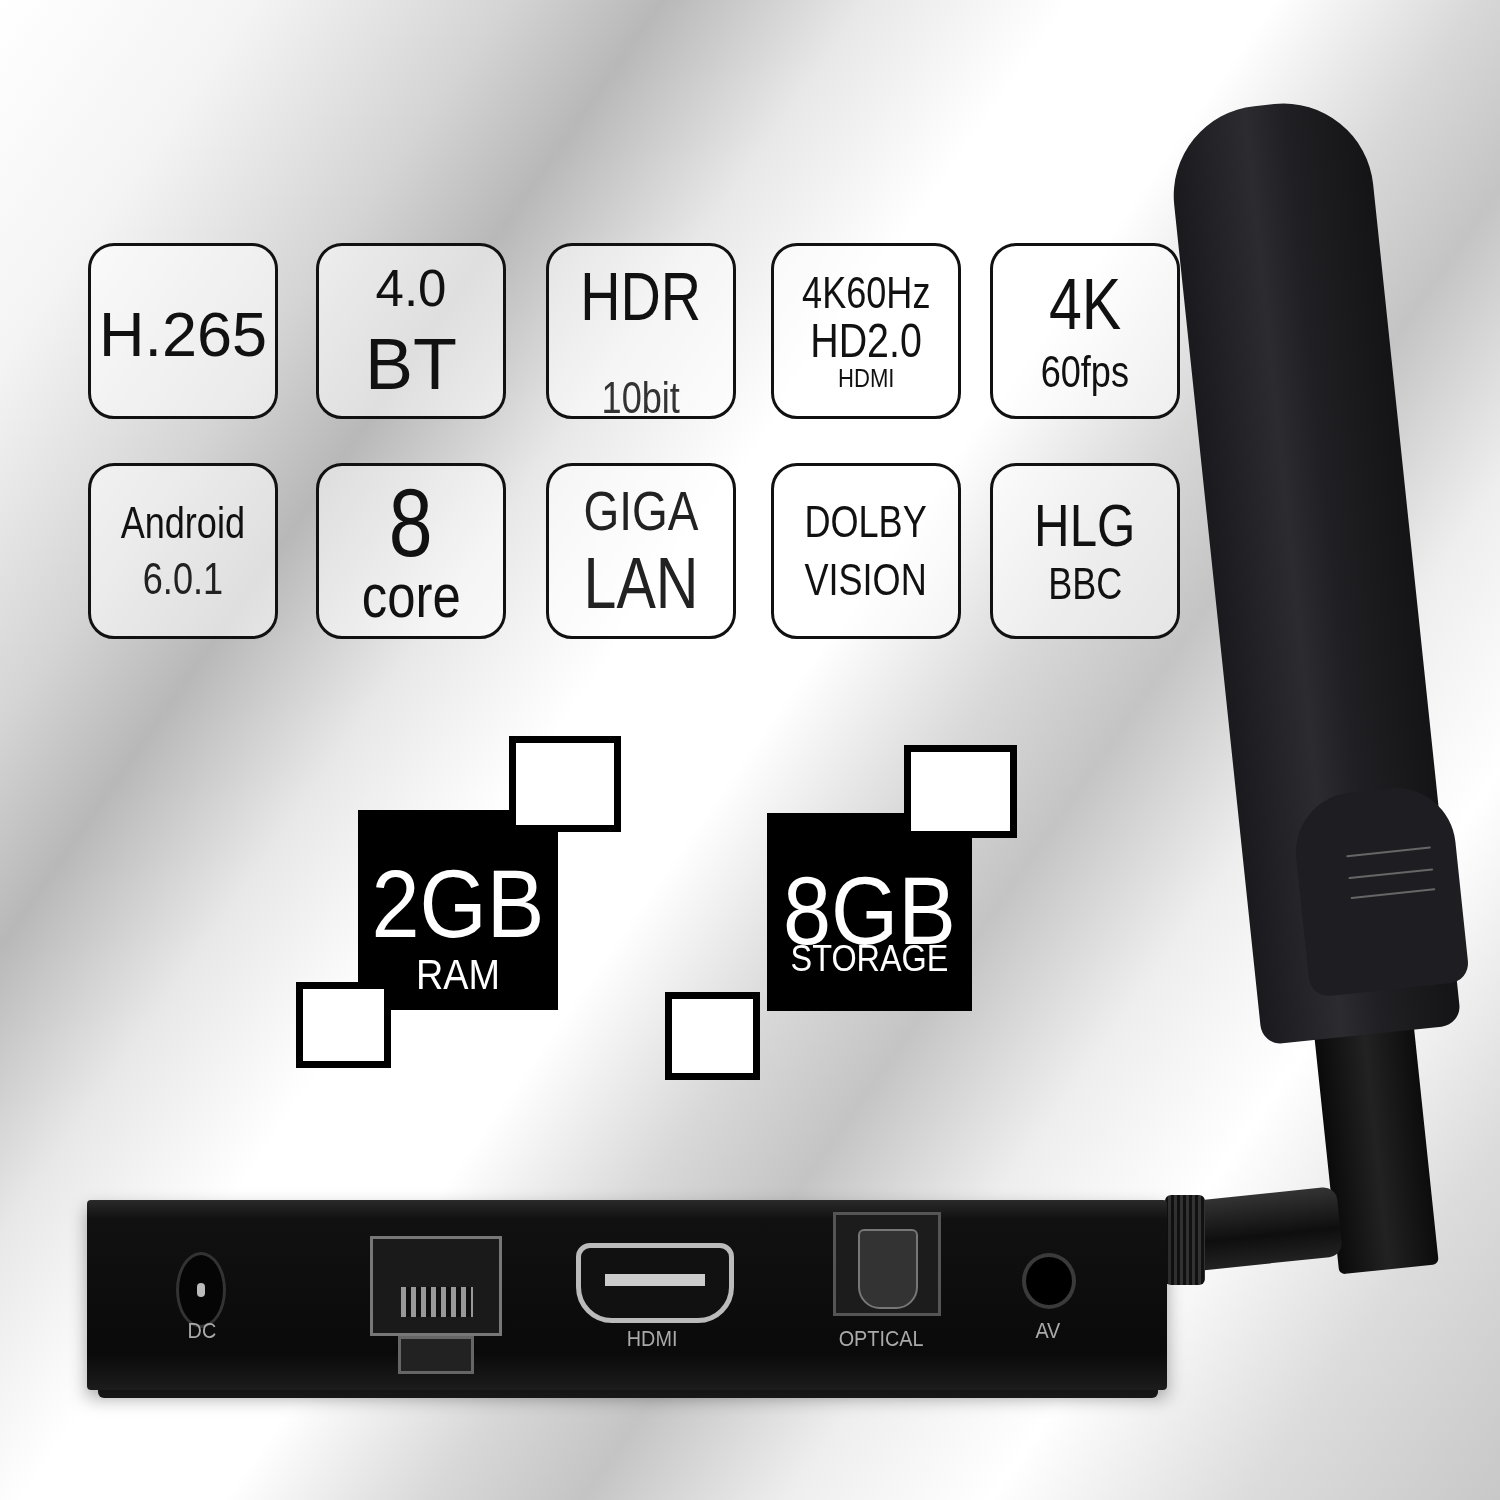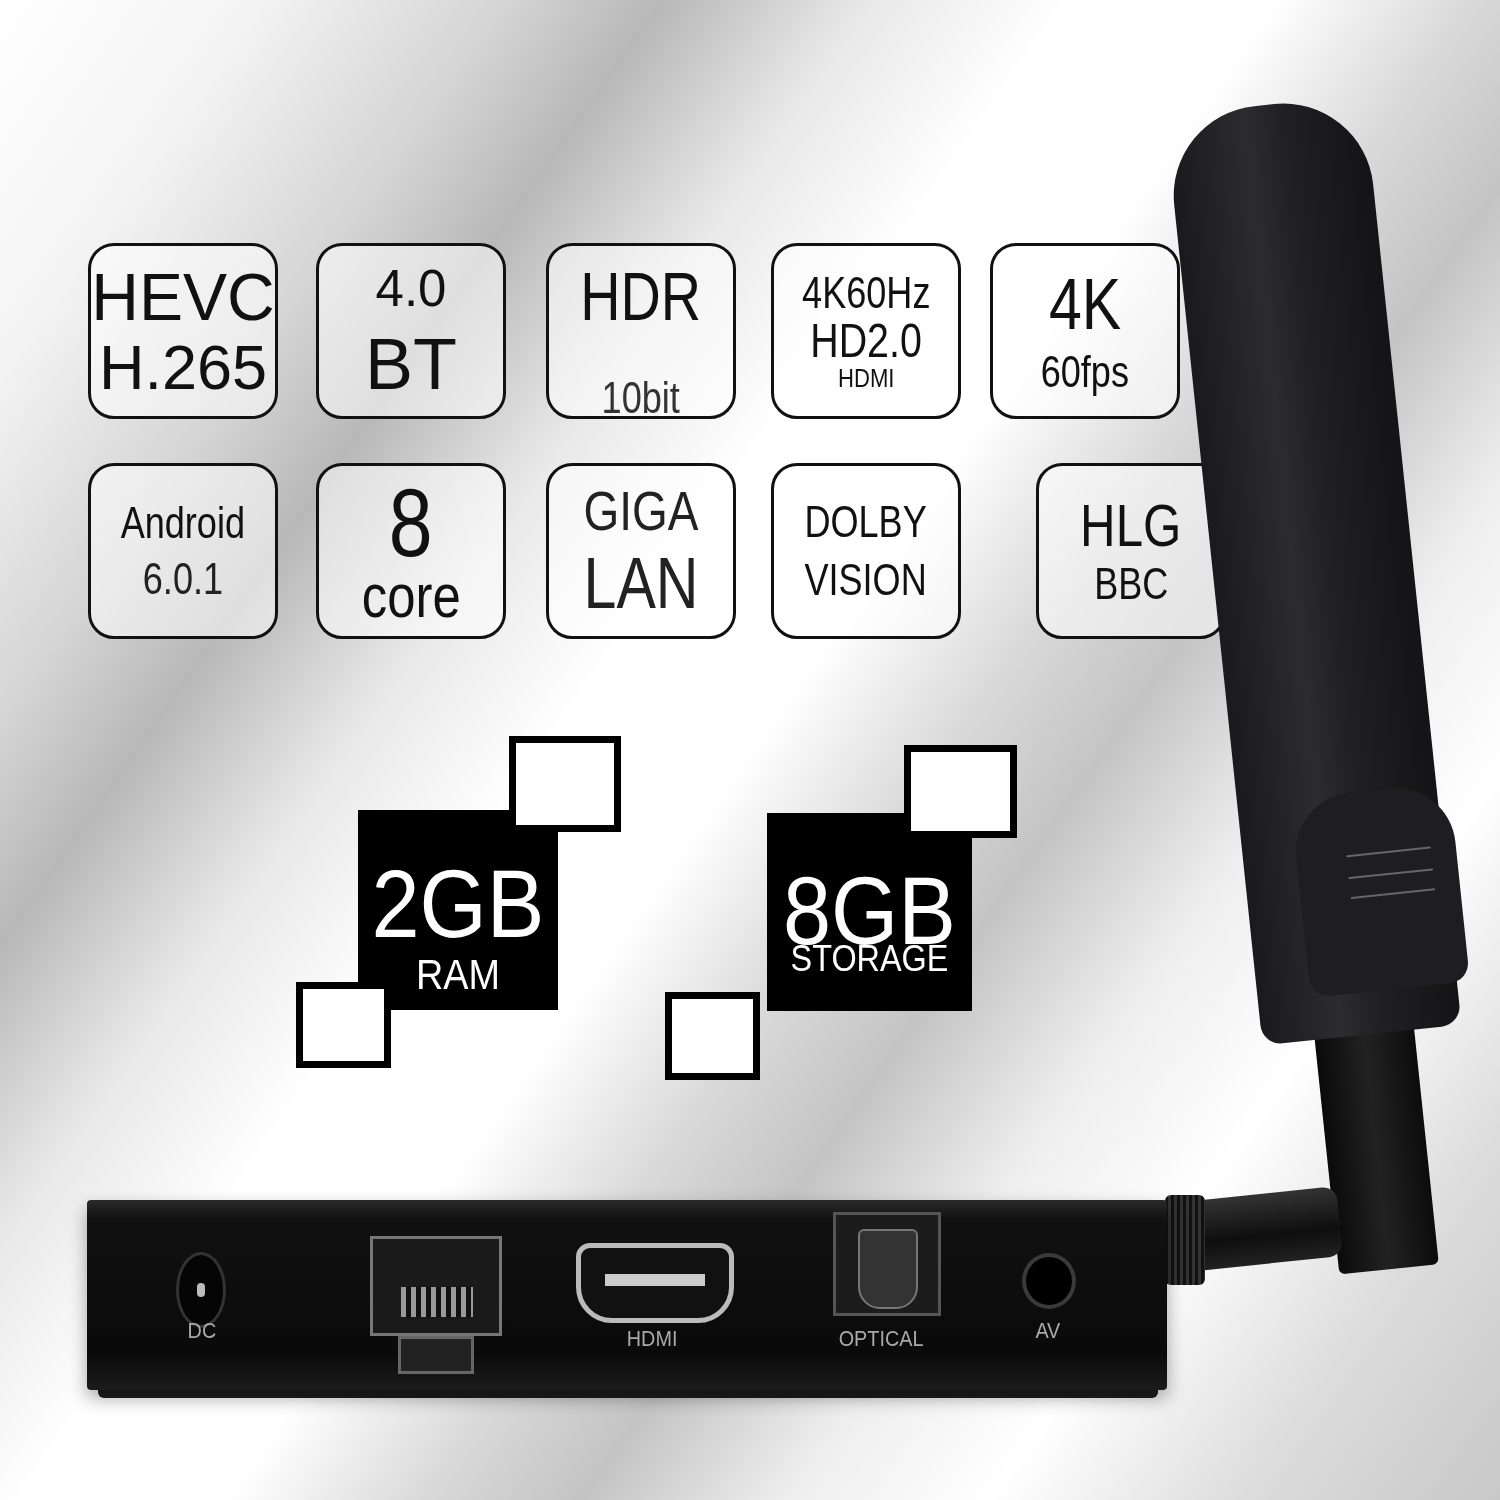--- a/index.html
+++ b/index.html
@@ -53,21 +53,20 @@
     .antenna-knurl { position: absolute; left: 1165px; top: 1195px; width: 40px; height: 90px; background: repeating-linear-gradient(90deg,#111 0 3px,#333 3px 6px); border-radius: 6px; }
     .antenna-hinge { position: absolute; left: 1325px; top: 1000px; width: 100px; height: 270px; background: linear-gradient(90deg,#0a0a0a,#222 50%,#0c0c0c); transform: rotate(-6deg); border-radius: 6px; }
     .antenna-blade { position: absolute; left: 1262px; top: 100px; width: 200px; height: 935px; background: linear-gradient(90deg,#1a1a1e 0%,#2c2c30 40%,#202024 60%,#141416 100%); border-radius: 90px 90px 20px 20px; transform: rotate(-6deg); transform-origin: 50% 100%; }
     .antenna-grip { position: absolute; left: 1300px; top: 790px; width: 160px; height: 200px; background: #1e1e22; border-radius: 60px 60px 20px 20px; transform: rotate(-6deg); }
     .antenna-grip .line { position: absolute; left: 50px; width: 85px; height: 2px; background: #666; border-radius: 2px; }
   </style>
 </head>
 <body>
 
 <div class="badge" style="left:88px;top:243px;">
-  <div class="l1" style="font-size:66px;">HEVC</div>
   <div class="l2" style="font-size:63px;">H.265</div>
 </div>
 <div class="badge" style="left:316px;top:243px;">
   <div class="l1" style="font-size:51px;">4.0</div>
   <div class="l2" style="font-size:72px;margin-top:14px;">BT</div>
 </div>
 <div class="badge b-narrow" style="left:546px;top:243px;gap:40px;">
   <div class="l1" style="font-size:68px;margin-top:20px;">HDR</div>
   <div class="l2" style="font-size:44px;color:#333;">10bit</div>
 </div>
@@ -90,21 +89,21 @@
   <div class="l2" style="font-size:62px;margin-top:-6px;">core</div>
 </div>
 <div class="badge b-narrow" style="left:546px;top:463px;">
   <div class="l1" style="font-size:56px;color:#222;">GIGA</div>
   <div class="l2" style="font-size:72px;margin-top:8px;color:#222;">LAN</div>
 </div>
 <div class="badge b-narrow" style="left:771px;top:463px;">
   <div class="l1" style="font-size:44px;">DOLBY</div>
   <div class="l2" style="font-size:44px;margin-top:14px;">VISION</div>
 </div>
-<div class="badge b-narrow" style="left:990px;top:463px;margin-left:46px;">
+<div class="badge b-narrow" style="left:990px;top:463px;">
   <div class="l1" style="font-size:60px;">HLG</div>
   <div class="l2" style="font-size:44px;margin-top:6px;">BBC</div>
 </div>
 
 <div class="spec" style="left:0;top:0;">
   <div class="blk" style="left:358px;top:810px;width:200px;height:200px;">
     <div class="big" style="top:46px;left:0;width:200px;transform:scaleX(0.9);">2GB</div>
     <div class="small" style="top:144px;transform:scaleX(0.9);">RAM</div>
   </div>
   <div class="sq" style="left:509px;top:736px;width:112px;height:96px;"></div>

